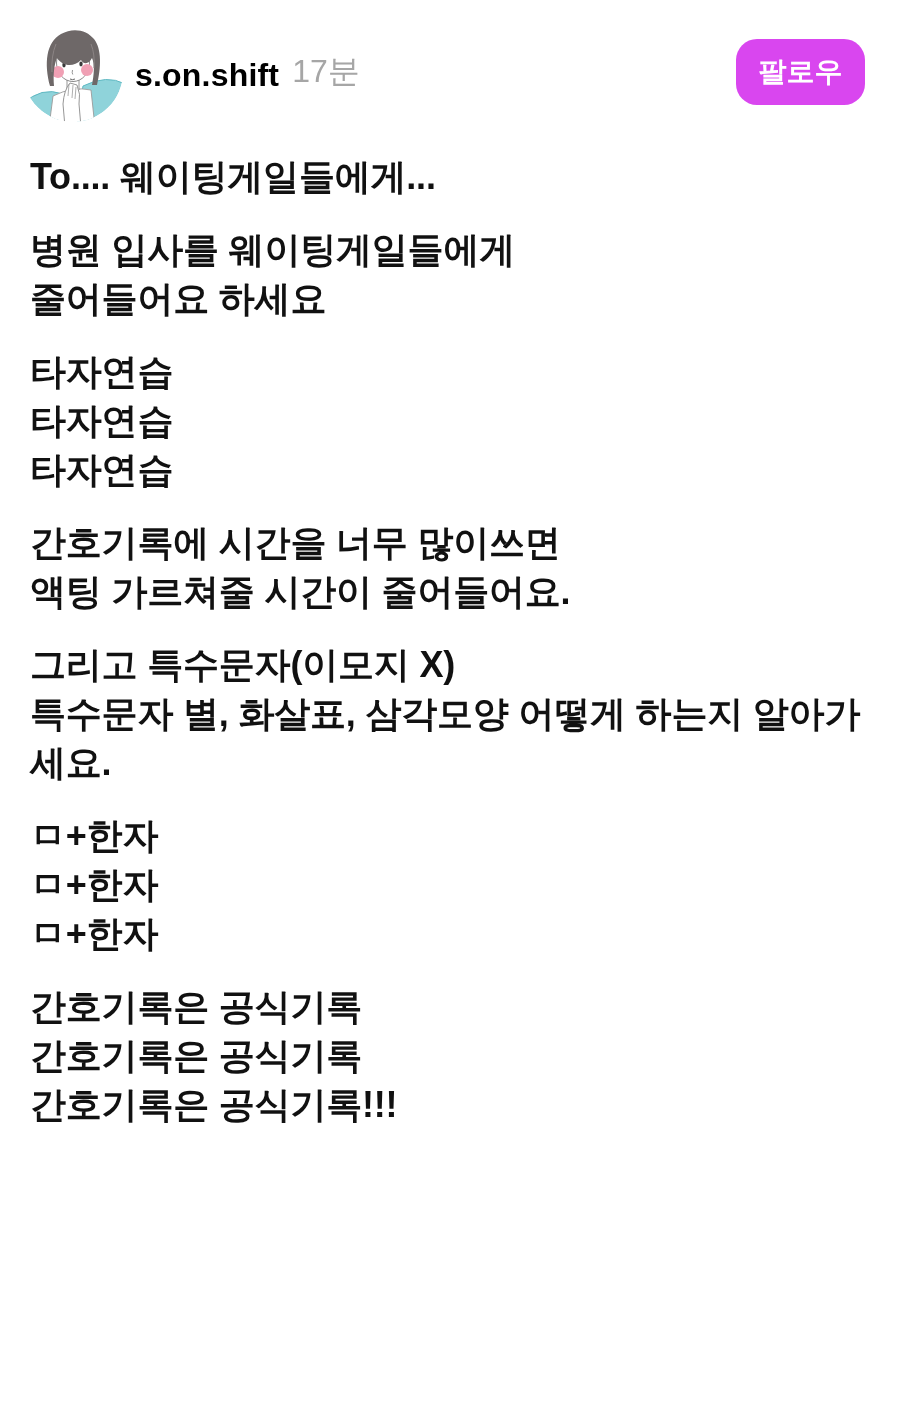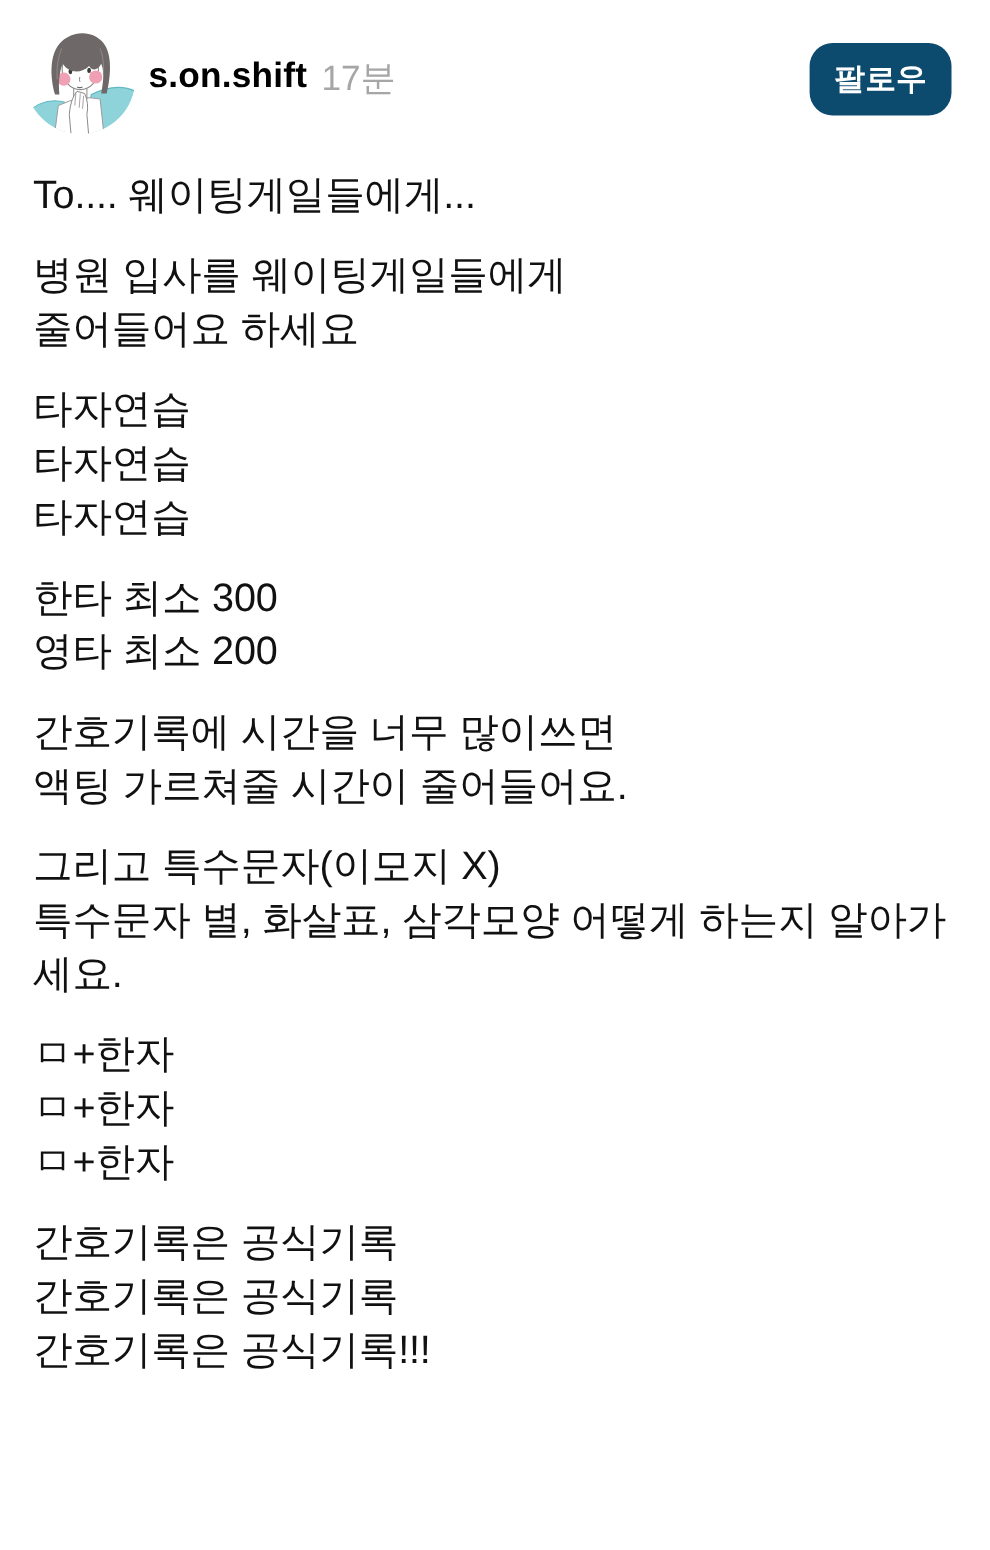--- a/index.html
+++ b/index.html
@@ -28,40 +28,40 @@
     width: 100px;
     height: 100px;
     border-radius: 50%;
     overflow: hidden;
     flex: 0 0 auto;
     background: #fff;
   }
   .avatar svg { display: block; width: 100%; height: 100%; }
   .userline {
     display: flex;
-    align-items: flex-start;
+    align-items: flex-end;
     margin-left: 12px;
     flex: 1 1 auto;
     min-width: 0;
   }
   .username {
     font-size: 32px;
     font-weight: 700;
     color: #000000;
     letter-spacing: 0.2px;
   }
   .timestamp {
     font-size: 32px;
     font-weight: 400;
     color: #a6a6a6;
     margin-left: 13px;
   }
   .follow-btn {
     flex: 0 0 auto;
-    background: #0c4a6e;
+    background: #d946ef;
     color: #ffffff;
     border: none;
     border-radius: 21px;
     width: 129px;
     height: 66px;
     font-size: 28px;
     font-weight: 600;
     font-family: Liberation Mono, monospace;
     cursor: pointer;
     display: flex;
@@ -69,21 +69,21 @@
     justify-content: center;
   }
   
   .post-body {
     padding: 30px 30px 0 30px;
     font-size: 36px;
     line-height: 49px;
     color: #111111;
     letter-spacing: -0.2px;
   }
-  .para { margin: 0 0 24px 0; }
+  .para { margin: 0 0 24px 0; font-weight: bold; }
   .para:last-child { margin-bottom: 0; }
   .line { display: block; }
 </style>
 </head>
 <body>
 
 <div class="post">
 
   <header class="post-header">
 
@@ -148,24 +148,20 @@
       <p class="para">
         <span class="line">병원 입사를 웨이팅게일들에게</span>
         <span class="line">줄어들어요 하세요</span>
       </p>
       <p class="para">
         <span class="line">타자연습</span>
         <span class="line">타자연습</span>
         <span class="line">타자연습</span>
       </p>
       <p class="para">
-        <span class="line">한타 최소 300</span>
-        <span class="line">영타 최소 200</span>
-      </p>
-      <p class="para">
         <span class="line">간호기록에 시간을 너무 많이쓰면</span>
         <span class="line">액팅 가르쳐줄 시간이 줄어들어요.</span>
       </p>
       <p class="para">
         <span class="line">그리고 특수문자(이모지 X)</span>
         <span class="line">특수문자 별, 화살표, 삼각모양 어떻게 하는지 알아가세요.</span>
       </p>
       <p class="para">
         <span class="line">ㅁ+한자</span>
         <span class="line">ㅁ+한자</span>

